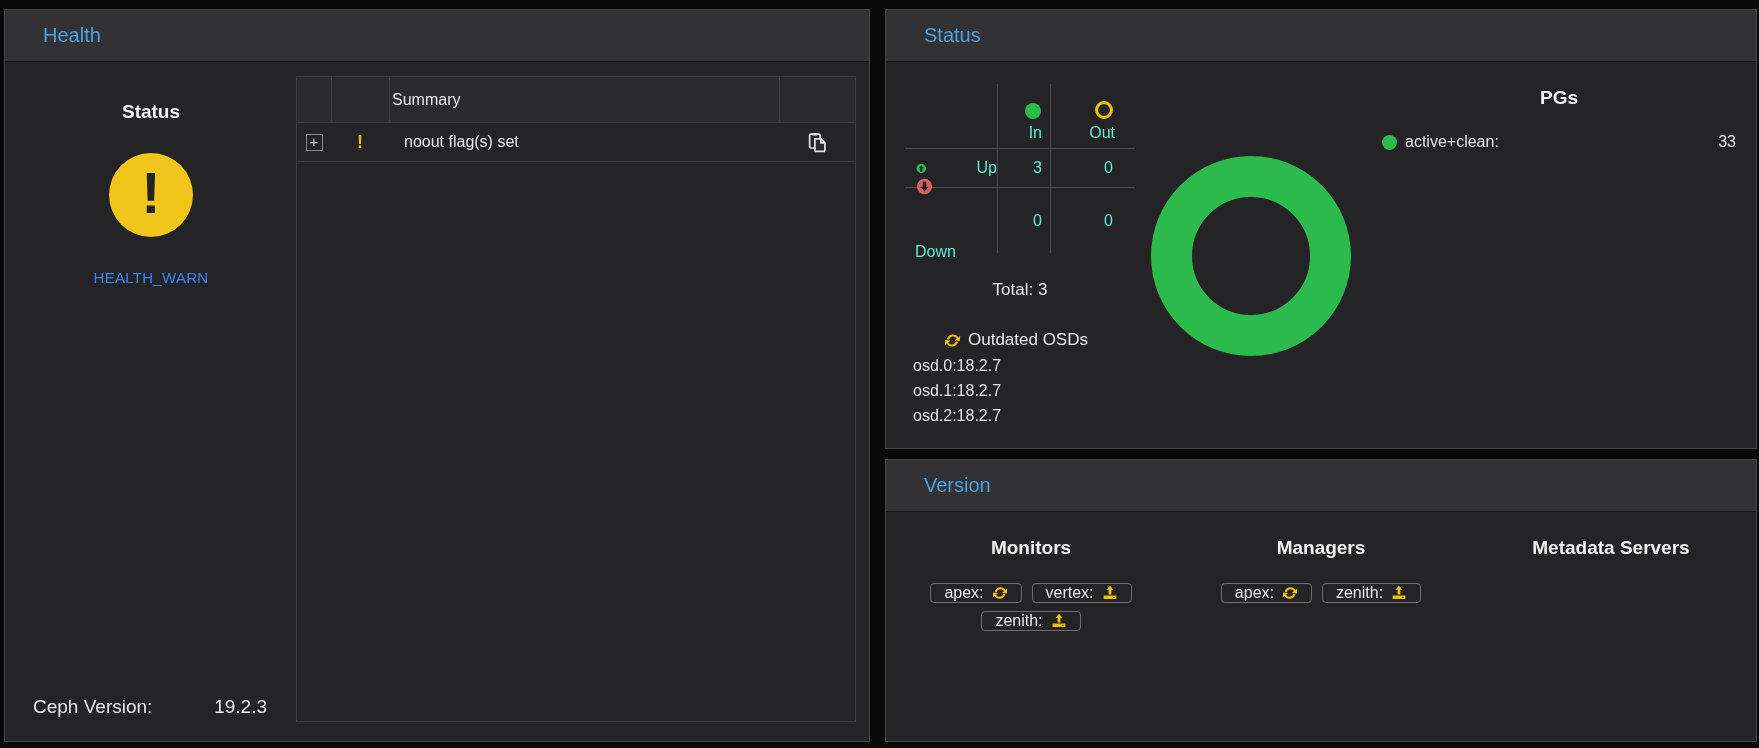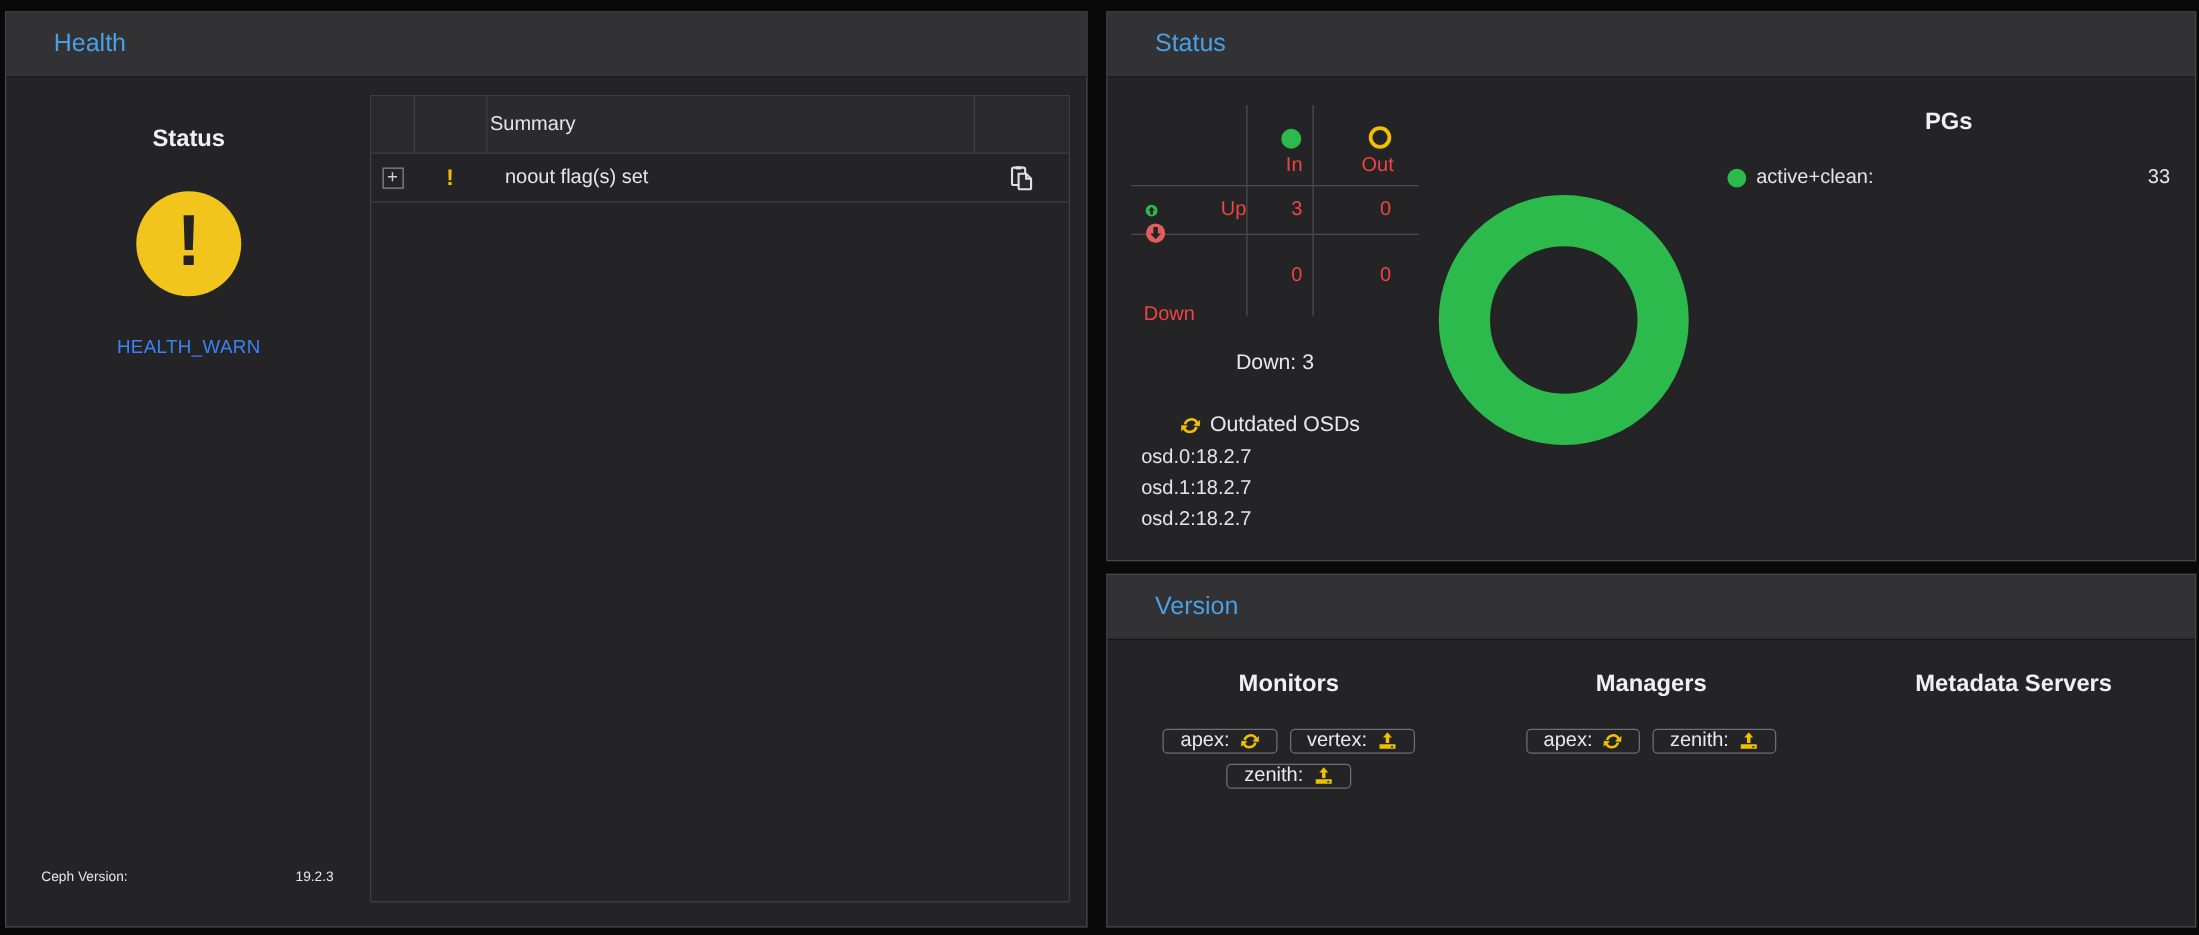--- a/index.html
+++ b/index.html
@@ -18,34 +18,34 @@
   .phead{height:52px;background:#323234;border-bottom:1px solid #161616;display:flex;align-items:center;padding:0 14px;box-sizing:border-box;}
   .ptitle{color:#4aa0e4;font-size:20px;margin-left:24px;}
   .pbody{position:absolute;top:53px;left:0;right:0;bottom:0;}
 
   
   .hstatus{position:absolute;left:0;top:0;width:292px;text-align:center;}
   .stat-head{margin-top:38px;font-size:19px;font-weight:bold;color:#f1f1f1;}
   .warn-circle{width:84px;height:84px;border-radius:50%;background:#f2c51d;margin:30px auto 0;display:flex;align-items:center;justify-content:center;}
   .warn-circle span{font-size:58px;font-weight:bold;color:#242424;line-height:1;padding-bottom:5px;}
   .hwarn-text{margin-top:32px;font-size:15px;color:#3b82f6;letter-spacing:.3px;}
-  .version-row{position:absolute;left:28px;top:633px;width:234px;display:flex;justify-content:space-between;font-size:11px;color:#e6e6e6;}
+  .version-row{position:absolute;left:28px;top:633px;width:234px;display:flex;justify-content:space-between;font-size:19px;color:#e6e6e6;}
 
   .htable{position:absolute;left:291px;top:13px;right:13px;bottom:19px;border:1px solid #3e3e3e;}
   .ht-head{display:grid;grid-template-columns:34px 58px 1fr 76px;height:46px;background:#2b2b2d;border-bottom:1px solid #3e3e3e;box-sizing:border-box;}
   .ht-head > div + div{border-left:1px solid #3e3e3e;}
   .sum-h{display:flex;align-items:center;padding-left:2px;font-size:16px;color:#e6e6e6;}
   .ht-row{display:grid;grid-template-columns:34px 58px 1fr 76px;height:38px;border-bottom:1px solid #3e3e3e;align-items:center;}
   .exp{width:17px;height:17px;border:1px solid #8a8a8a;color:#cfcfcf;font-size:15px;line-height:14px;text-align:center;margin:0 auto;box-sizing:border-box;cursor:pointer;}
   .rwarn{color:#efc100;font-weight:bold;font-size:18px;text-align:center;}
   .rsum{padding-left:15px;font-size:16px;color:#e6e6e6;}
   .rcopy{display:flex;justify-content:center;cursor:pointer;}
 
   
-  .osdgrid{position:absolute;left:19px;top:21px;display:grid;grid-template-columns:92px 53px 85px;grid-template-rows:64px 39px 66px;font-size:16px;color:#ef4444;}
+  .osdgrid{position:absolute;left:19px;top:21px;display:grid;grid-template-columns:92px 53px 85px;grid-template-rows:64px 39px 66px;font-size:16px;color:#5eead4;}
   .osdgrid > div{box-sizing:border-box;}
   .bl{border-left:1px solid #4d4d4d;}
   .bt{border-top:1px solid #4d4d4d;gap:45px;}
   .hcol{display:flex;flex-direction:column;align-items:flex-end;justify-content:flex-end;padding:0 8px 6px 0;}
   .hcol-out{padding-right:20px;}
   .dot{width:16px;height:16px;border-radius:50%;background:#2dba4d;display:inline-block;margin:0 1px 5px 0;}
   .ring{width:12px;height:12px;border-radius:50%;border:3px solid #efc100;display:inline-block;margin:0 2px 5px 0;box-sizing:content-box;}
   .uplbl{display:flex;align-items:center;padding-left:11px;}
   .uplbl svg{margin-right:5px;}
   .dnlbl{display:flex;flex-wrap:wrap;align-content:center;align-items:center;padding-left:10px;line-height:1.35;}
@@ -160,21 +160,21 @@
           <circle cx="8" cy="8" r="7.2" fill="#e05e5e"></circle>
           <path d="M8 12.6 3.9 8.2h2.4V3.4h3.4v4.8h2.4z" fill="#242426"></path>
         </svg>
         <span class="wrap">Down</span>
       </div>
       <div class="bt bl val">0</div>
       <div class="bt bl val val-out">0</div>
     </div>
 
     <div class="total">
-      <span>Down:</span>
+      <span>Total:</span>
       <span>3</span>
     </div>
 
     <div class="outdated">
       <div class="out-head">
         <svg width="17" height="17" viewBox="0 0 16 16">
           <path class="gold" d="M13.6 5.1A6 6 0 0 0 2.7 6.8l2 .5A4 4 0 0 1 11.9 6L10 7.9l4.9.6.3-4.9z"></path>
           <path class="gold" d="M2.4 10.9a6 6 0 0 0 10.9-1.7l-2-.5A4 4 0 0 1 4.1 10L6 8.1l-4.9-.6-.3 4.9z"></path>
         </svg>
         <span>Outdated OSDs</span>

